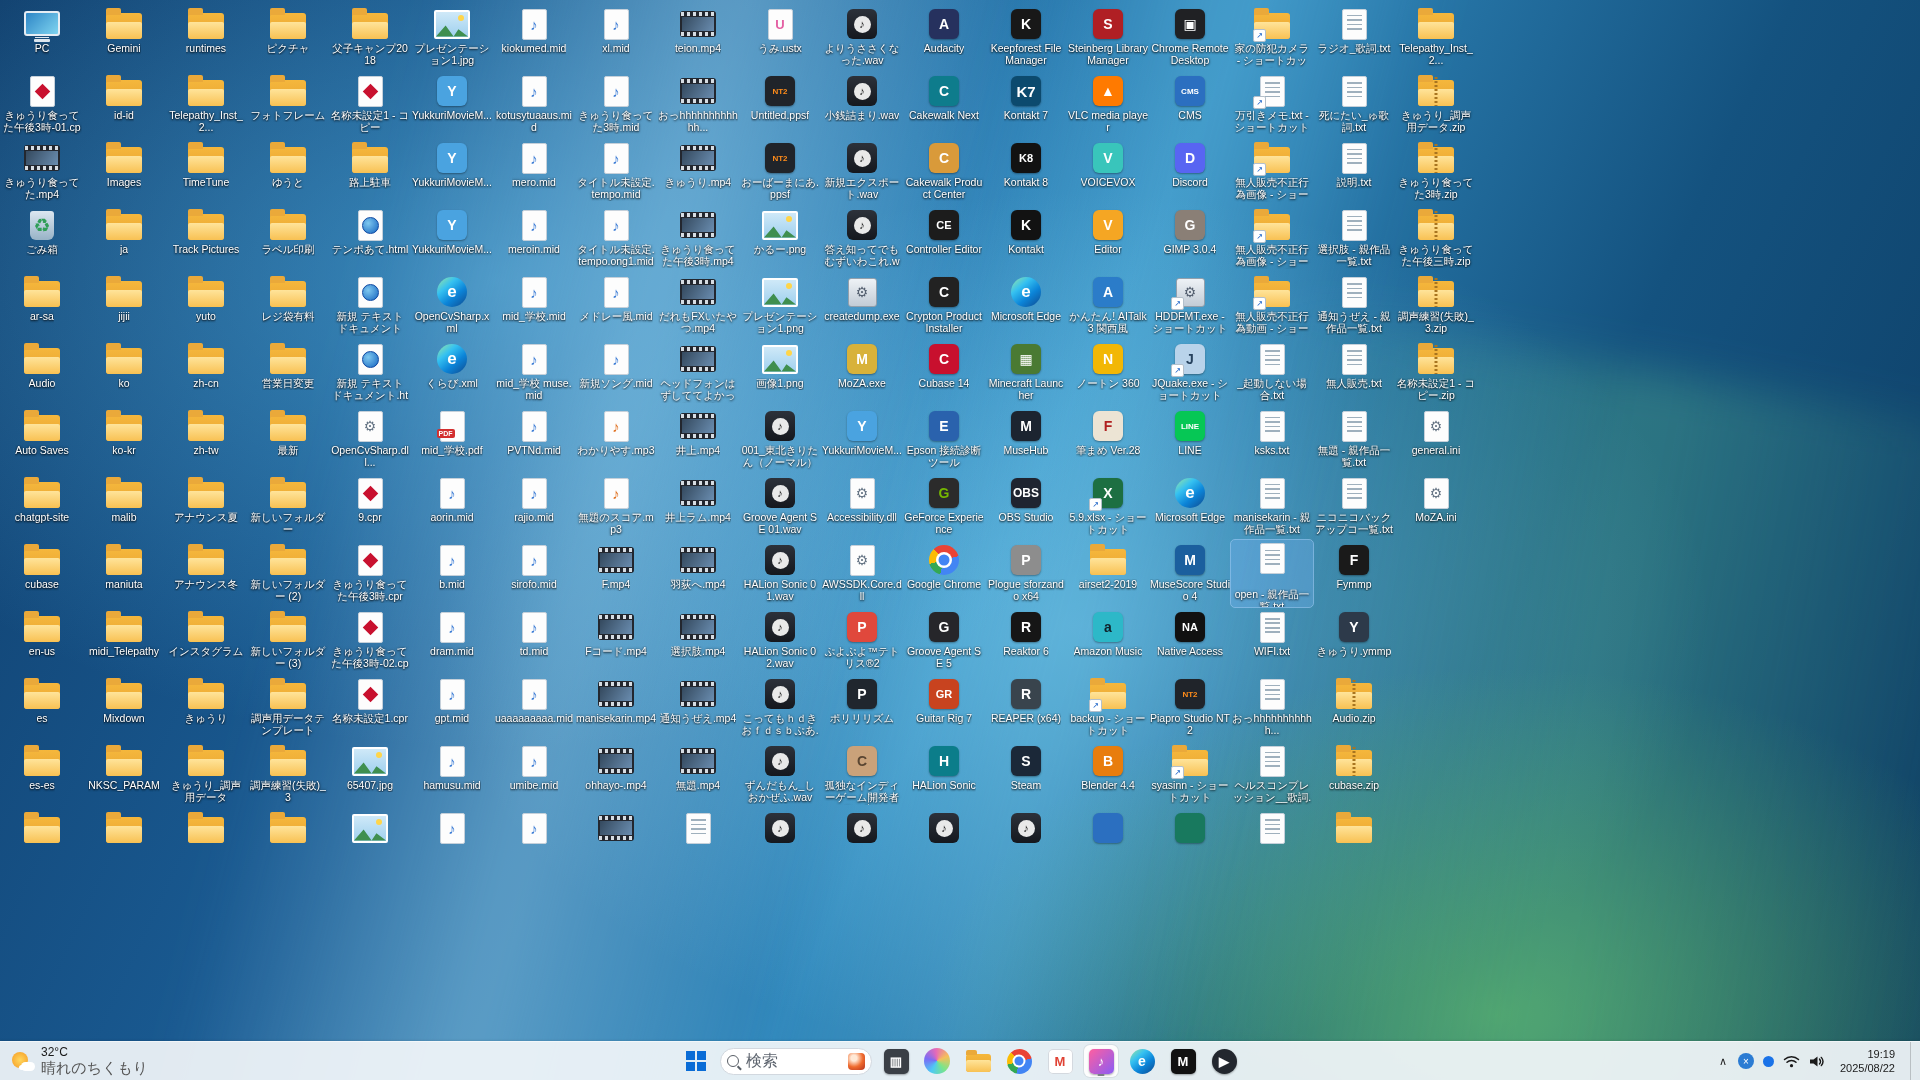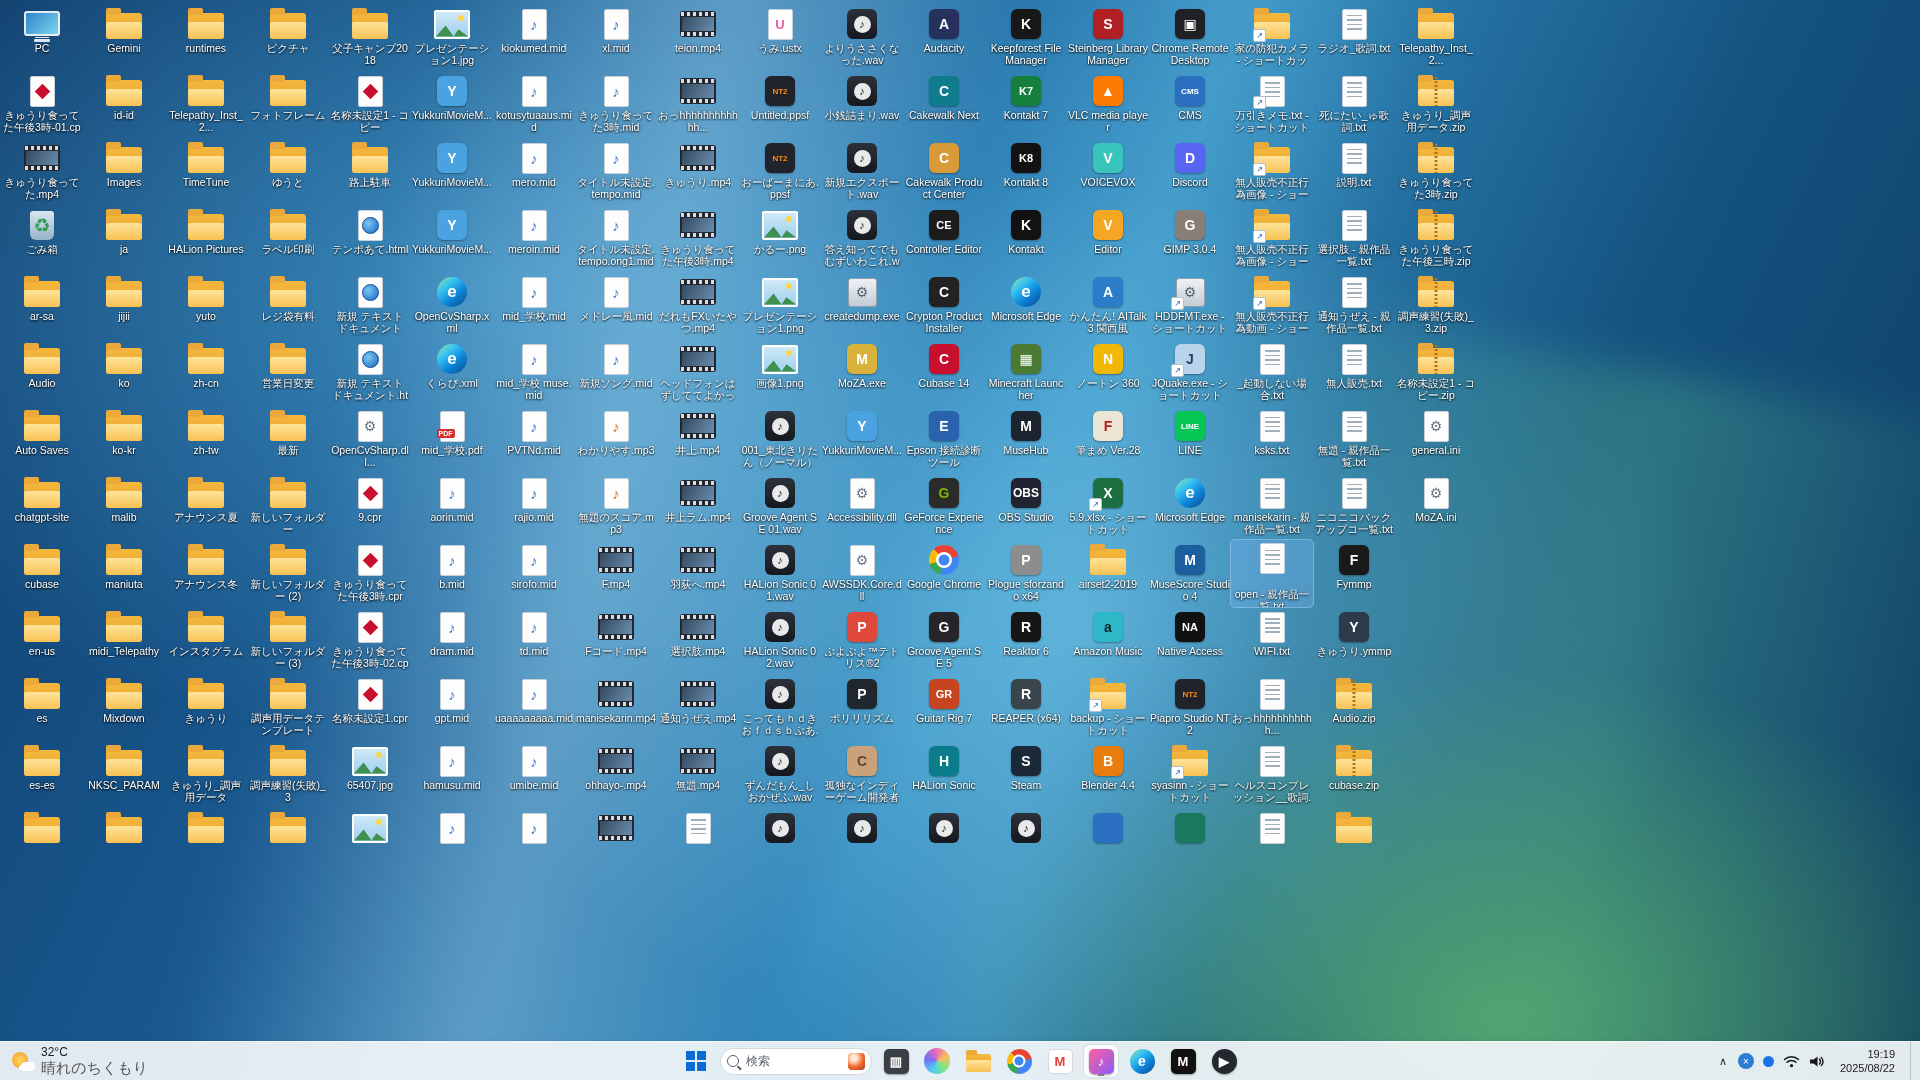--- a/index.html
+++ b/index.html
@@ -111,21 +111,21 @@
   .tb-btn.active{background:#fdfdfd;box-shadow:0 0 0 1px rgba(0,0,0,.06);}
   .tb-btn.active::after{content:"";position:absolute;bottom:1px;left:50%;transform:translateX(-50%);
         width:7px;height:2.5px;border-radius:2px;background:#7a7f86;}
   .win-logo{display:grid;grid-template-columns:9px 9px;grid-template-rows:9px 9px;gap:1.5px;}
   .win-logo i{background:#0a6cd6;}
   .search{display:flex;align-items:center;gap:7px;width:152px;height:27px;border-radius:14px;
         background:#fff;border:1px solid #d2d8df;padding:0 6px;box-sizing:border-box;cursor:text;}
   .mag{position:relative;width:10px;height:10px;border:1.6px solid #5a6068;border-radius:50%;flex:none;}
   .mag::after{content:"";position:absolute;right:-4px;bottom:-3px;width:5px;height:1.6px;background:#5a6068;
         transform:rotate(45deg);}
-  .search-ph{flex:1;font-size:12px;color:#5f6670;white-space:nowrap;overflow:hidden;}
+  .search-ph{flex:1;font-size:16px;color:#5f6670;white-space:nowrap;overflow:hidden;}
   .search-logo{width:17px;height:17px;border-radius:4px;flex:none;
         background:radial-gradient(circle at 35% 30%,#ffe9d6 18%,#ef6a2d 55%,#b3331f 100%);}
   .k-folder.sm{width:25px;height:18px;margin-top:3px;}
   .k-folder.sm::before{width:11px;height:5px;top:-4px;}
   .k-folder.sm::after{height:12px;}
   .k-chrome.smc{width:25px;height:25px;}
   .k-chrome.smc::before{width:13px;height:13px;}
   .k-chrome.smc::after{width:9px;height:9px;}
   .k-edge.sme{width:25px;height:25px;font-size:14px;}
   .k-app.tb{height:25px;min-width:25px;max-width:25px;border-radius:5px;font-size:13px;}
@@ -353,21 +353,21 @@
         <div class="ilabel">小銭詰まり.wav</div>
       </div>
       <div class="cell">
         <span class="art">
           <span class="k-app" style="background: rgb(14, 124, 140);">C</span>
         </span>
         <div class="ilabel">Cakewalk Next</div>
       </div>
       <div class="cell">
         <span class="art">
-          <span class="k-app" style="background: #15803d; font-size: 11px;">K7</span>
+          <span class="k-app" style="background: #0c4a6e; font-size: 15px;">K7</span>
         </span>
         <div class="ilabel">Kontakt 7</div>
       </div>
       <div class="cell">
         <span class="art">
           <span class="k-app" style="background: rgb(255, 122, 0);">▲</span>
         </span>
         <div class="ilabel">VLC media player</div>
       </div>
       <div class="cell">
@@ -533,21 +533,21 @@
       <div class="cell">
         <span class="art">
           <span class="k-folder"></span>
         </span>
         <div class="ilabel">ja</div>
       </div>
       <div class="cell">
         <span class="art">
           <span class="k-folder"></span>
         </span>
-        <div class="ilabel">HALion Pictures</div>
+        <div class="ilabel">Track Pictures</div>
       </div>
       <div class="cell">
         <span class="art">
           <span class="k-folder"></span>
         </span>
         <div class="ilabel">ラベル印刷</div>
       </div>
       <div class="cell">
         <span class="art">
           <span class="k-page">

